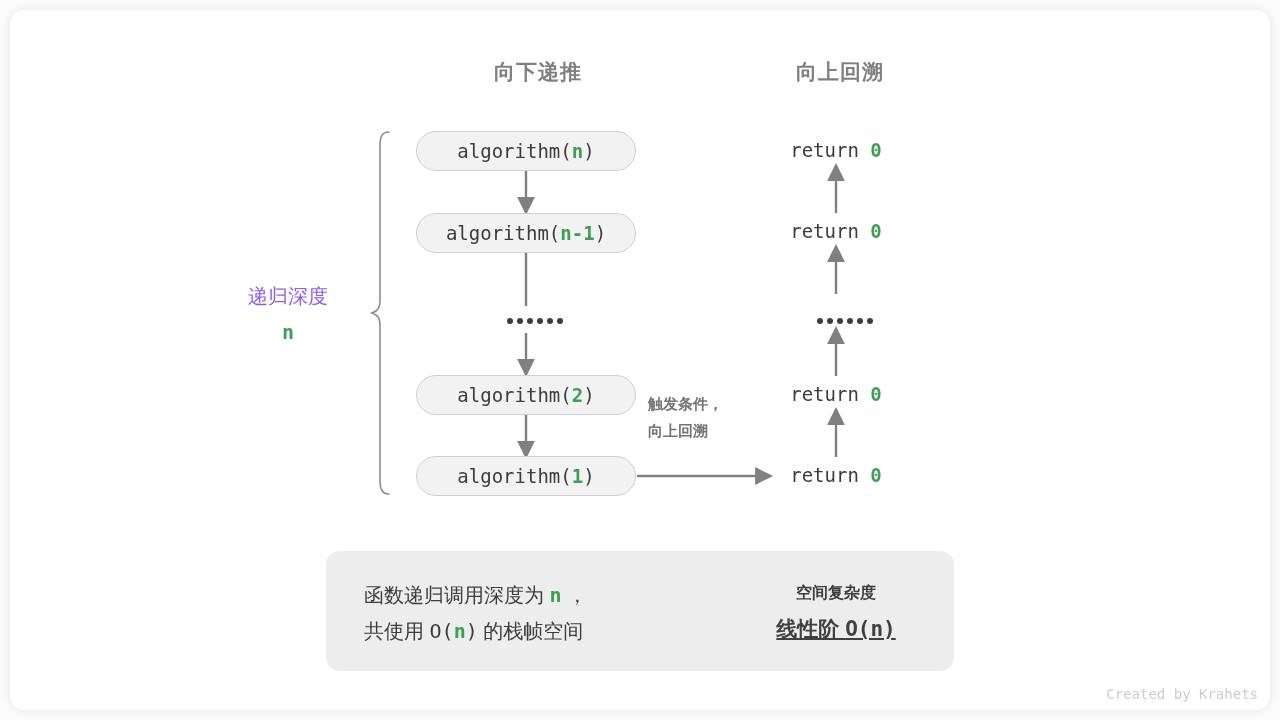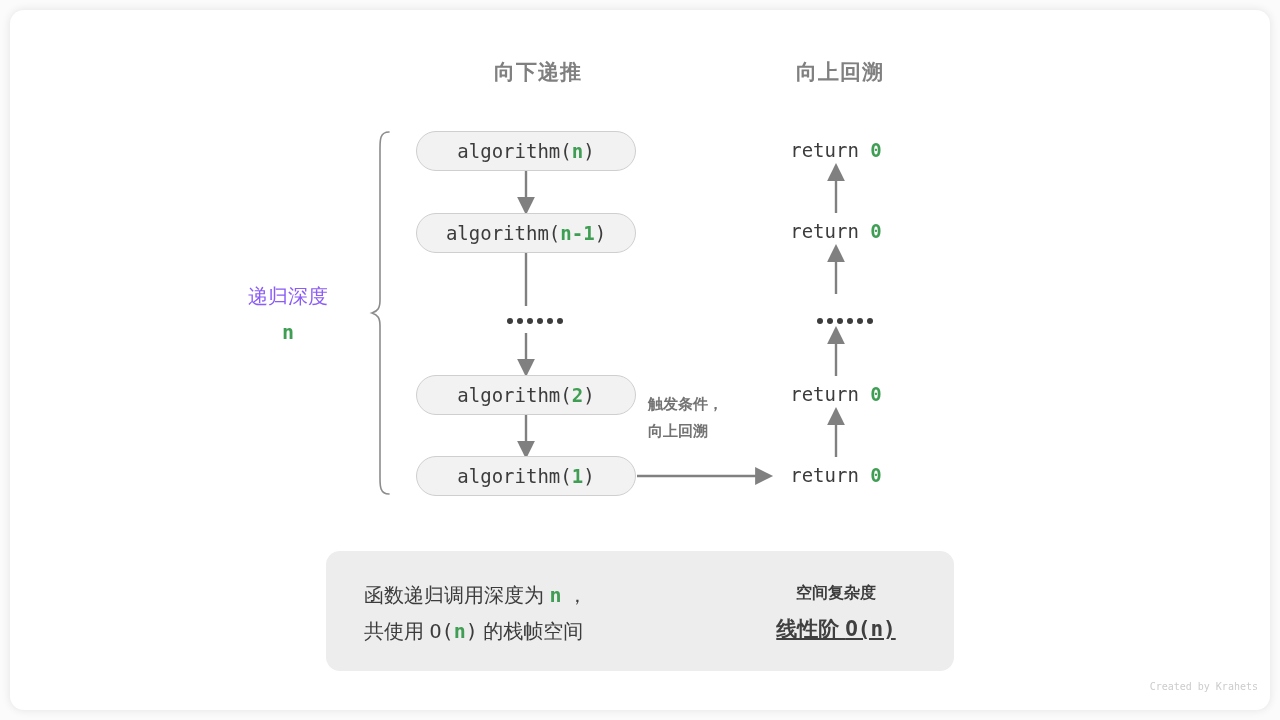--- a/index.html
+++ b/index.html
@@ -158,23 +158,23 @@
     color: #404040;
     line-height: 36px;
     white-space: nowrap;
     text-decoration: underline;
   }
   .summary-value .mono { font-family: "DejaVu Sans Mono", monospace; }
 
   .credit {
     position: absolute;
     right: 22px;
-    bottom: 28px;
+    bottom: 18px;
     font-family: "DejaVu Sans Mono", monospace;
-    font-size: 10px;
+    font-size: 14px;
     color: #cccccc;
     white-space: nowrap;
   }
 
   svg.overlay {
     position: absolute;
     left: 0;
     top: 0;
     width: 1280px;
     height: 720px;

